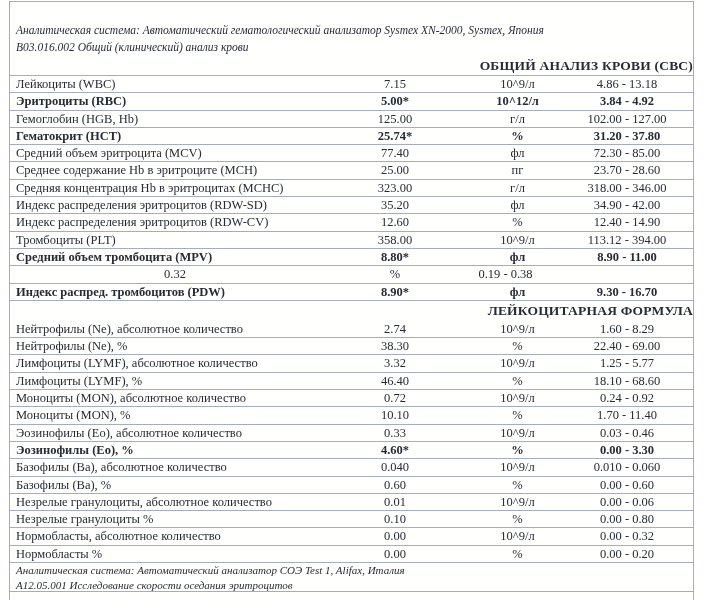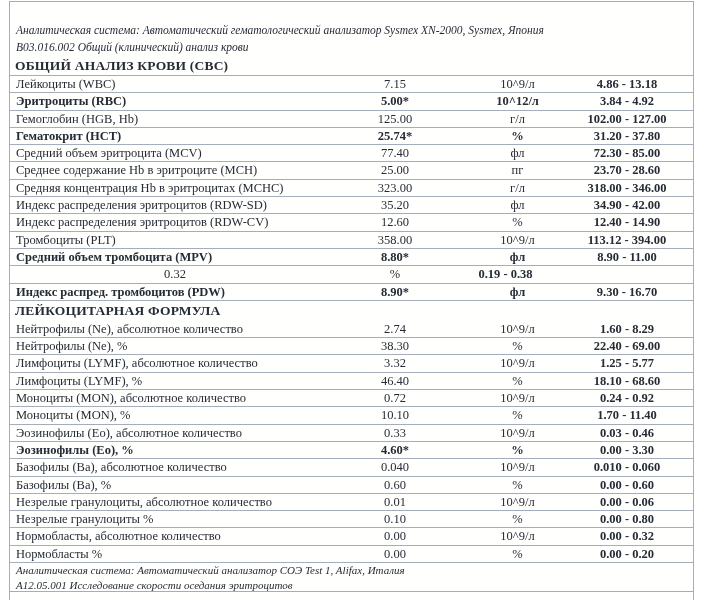--- a/index.html
+++ b/index.html
@@ -42,20 +42,21 @@
   }
   .section-row {
     font-weight: bold;
     font-size: 13.5px;
     height: 20px;
     line-height: 19px;
     padding-left: 5px;
     letter-spacing: 0.2px;
     box-sizing: border-box;
     white-space: nowrap;
+    text-align: right;
   }
   .data-row {
     display: grid;
     grid-template-columns: 330px 110px 135px 1fr;
     height: 17.3px;
     line-height: 16.8px;
     font-size: 12.5px;
     border-bottom: 1px solid var(--line, #a4adba);
     box-sizing: border-box;
     align-items: center;
@@ -68,21 +69,20 @@
     padding-left: 6px;
     white-space: nowrap;
     overflow: hidden;
   }
   .c-val, .c-unit, .c-range {
     text-align: center;
     white-space: nowrap;
   }
   .c-range {
     padding-right: 24px;
-    font-weight: bold;
   }
   #rows-container .data-row:last-child {
     border-bottom: none;
     margin-top: 29px;
   }
 </style>
 </head>
 <body>
 
 <div class="report">

